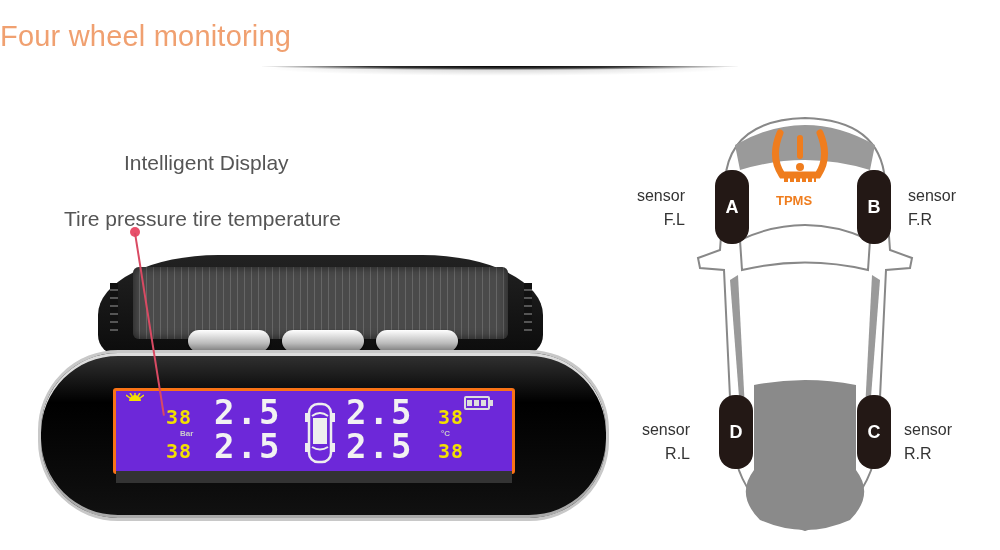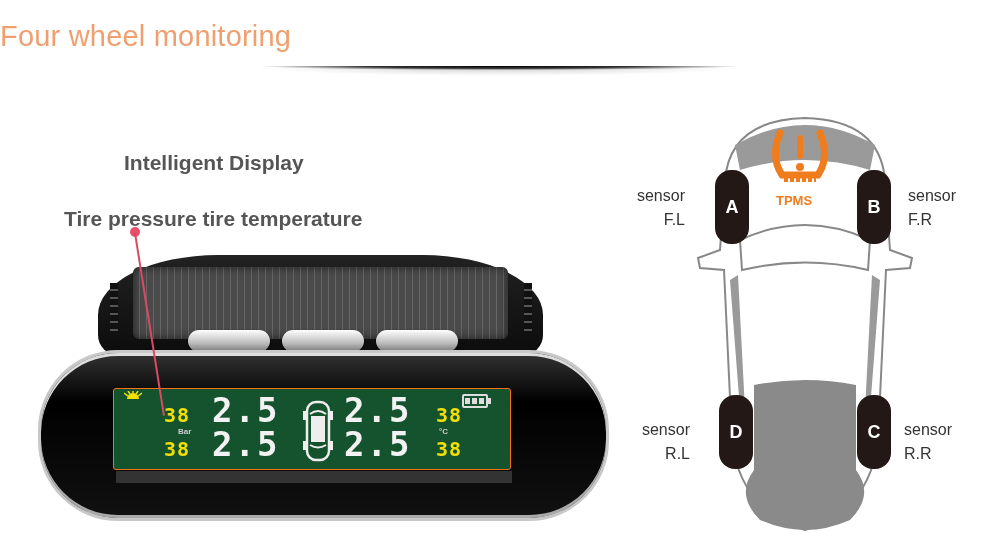--- a/index.html
+++ b/index.html
@@ -2,36 +2,36 @@
 <html><head>
 <meta charset="utf-8">
 <style>
   html,body{margin:0;padding:0;background:#fff;}
   body{width:1000px;height:550px;position:relative;overflow:hidden;font-family:"Liberation Sans",sans-serif;}
   .title{position:absolute;left:0;width:1000px;top:20px;text-align:left;font-size:29px;color:#f0a070;letter-spacing:0.2px;}
   .title-rule{position:absolute;left:262px;top:66px;width:476px;height:4px;
     background:radial-gradient(ellipse at 50% 0%, #000 0%, #333 40%, rgba(0,0,0,0) 72%);}
   .rule-shadow{position:absolute;left:262px;top:68px;width:476px;height:8px;
     background:radial-gradient(ellipse at 50% 0%, rgba(0,0,0,0.18) 0%, rgba(0,0,0,0) 70%);}
-  .caption{position:absolute;color:#555;font-size:21px;font-weight:bold;}
+  .caption{position:absolute;color:#555;font-size:21px;}
   .pin-dot{position:absolute;left:130px;top:227px;width:10px;height:10px;border-radius:50%;background:#e94f6a;}
   .pin-line{position:absolute;left:134px;top:233px;width:2px;height:185px;background:#d94a63;transform-origin:top left;transform:rotate(-9deg);z-index:5;}
 
   
   .device{position:absolute;left:38px;top:255px;width:565px;height:260px;}
   .dev-top{position:absolute;left:60px;top:0;width:445px;height:100px;border-radius:120px 120px 20px 20px/60px 60px 20px 20px;
     background:linear-gradient(#222,#0c0c0c);}
   .solar{position:absolute;left:95px;top:12px;width:375px;height:72px;border-radius:6px;
     background:repeating-linear-gradient(90deg,#4a4a4a 0 6px,#666 6px 7px);box-shadow:inset 0 0 10px rgba(0,0,0,.6);}
   .vent{position:absolute;top:28px;width:8px;height:50px;background:repeating-linear-gradient(#111 0 6px,#555 6px 8px);}
   .btnrow{position:absolute;left:150px;top:75px;width:270px;height:22px;display:flex;gap:12px;}
   .dbtn{flex:1;border-radius:12px;background:linear-gradient(#fff,#bbb 60%,#777);box-shadow:0 1px 2px #000;}
   .dev-body{position:absolute;left:0;top:95px;width:565px;height:165px;border-radius:80px;
     background:linear-gradient(#333,#000 30%,#111);box-shadow:inset 0 3px 0 #ddd, inset 0 -3px 0 #aaa;border:3px solid #c8c8c8;}
-  .screen{position:absolute;left:75px;top:133px;width:396px;height:80px;background:#14532d;border:1px solid #f97316;border-radius:3px;}
+  .screen{position:absolute;left:75px;top:133px;width:396px;height:80px;background:#6d28d9;border:3px solid #f97316;border-radius:3px;}
   .screen-bottom{position:absolute;left:78px;top:216px;width:396px;height:12px;background:#333;}
   .seg-yellow{position:absolute;color:#f3e000;font-family:"DejaVu Sans Mono",monospace;font-weight:bold;font-size:20px;letter-spacing:1px;}
   .seg-white{position:absolute;color:#f2f2f2;font-family:"DejaVu Sans Mono",monospace;font-weight:bold;font-size:34px;letter-spacing:2px;line-height:30px;}
   .tiny{position:absolute;color:#ccc;font-size:8px;font-weight:bold;text-align:center;}
   .sun{position:absolute;left:10px;top:2px;width:18px;height:8px;}
   .battery{position:absolute;left:348px;top:5px;width:22px;height:10px;border:2px solid #ddd;border-radius:2px;}
   .battery:after{content:"";position:absolute;right:-5px;top:2px;width:3px;height:6px;background:#ddd;}
   .batt-cell{position:absolute;top:2px;width:5px;height:6px;background:#ddd;}
   .car-mini{position:absolute;left:188px;top:10px;width:32px;height:64px;}
 

